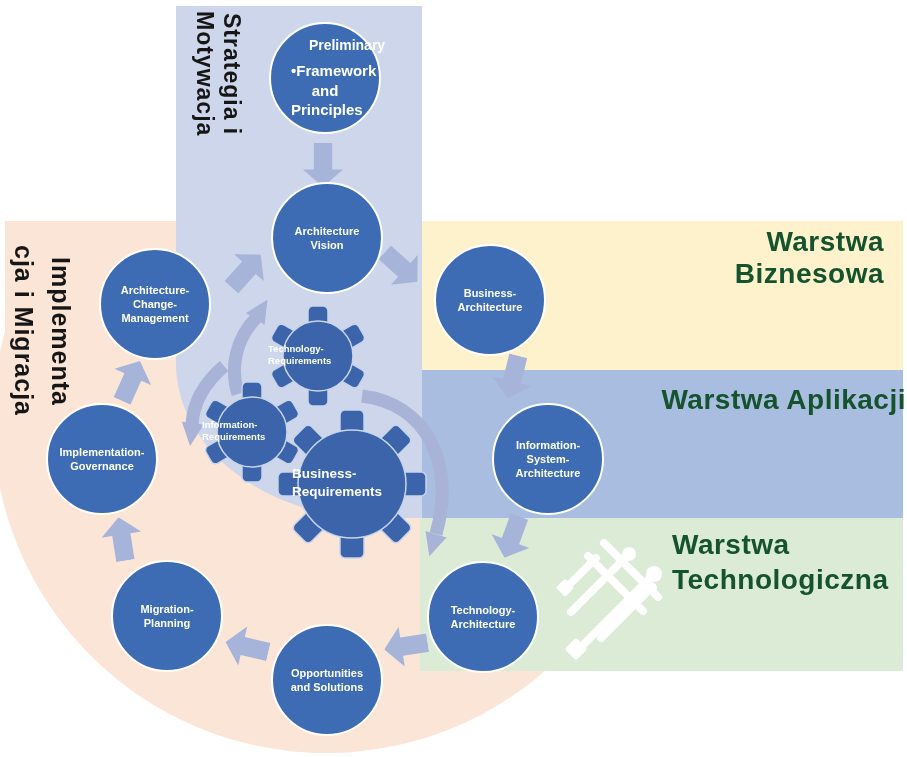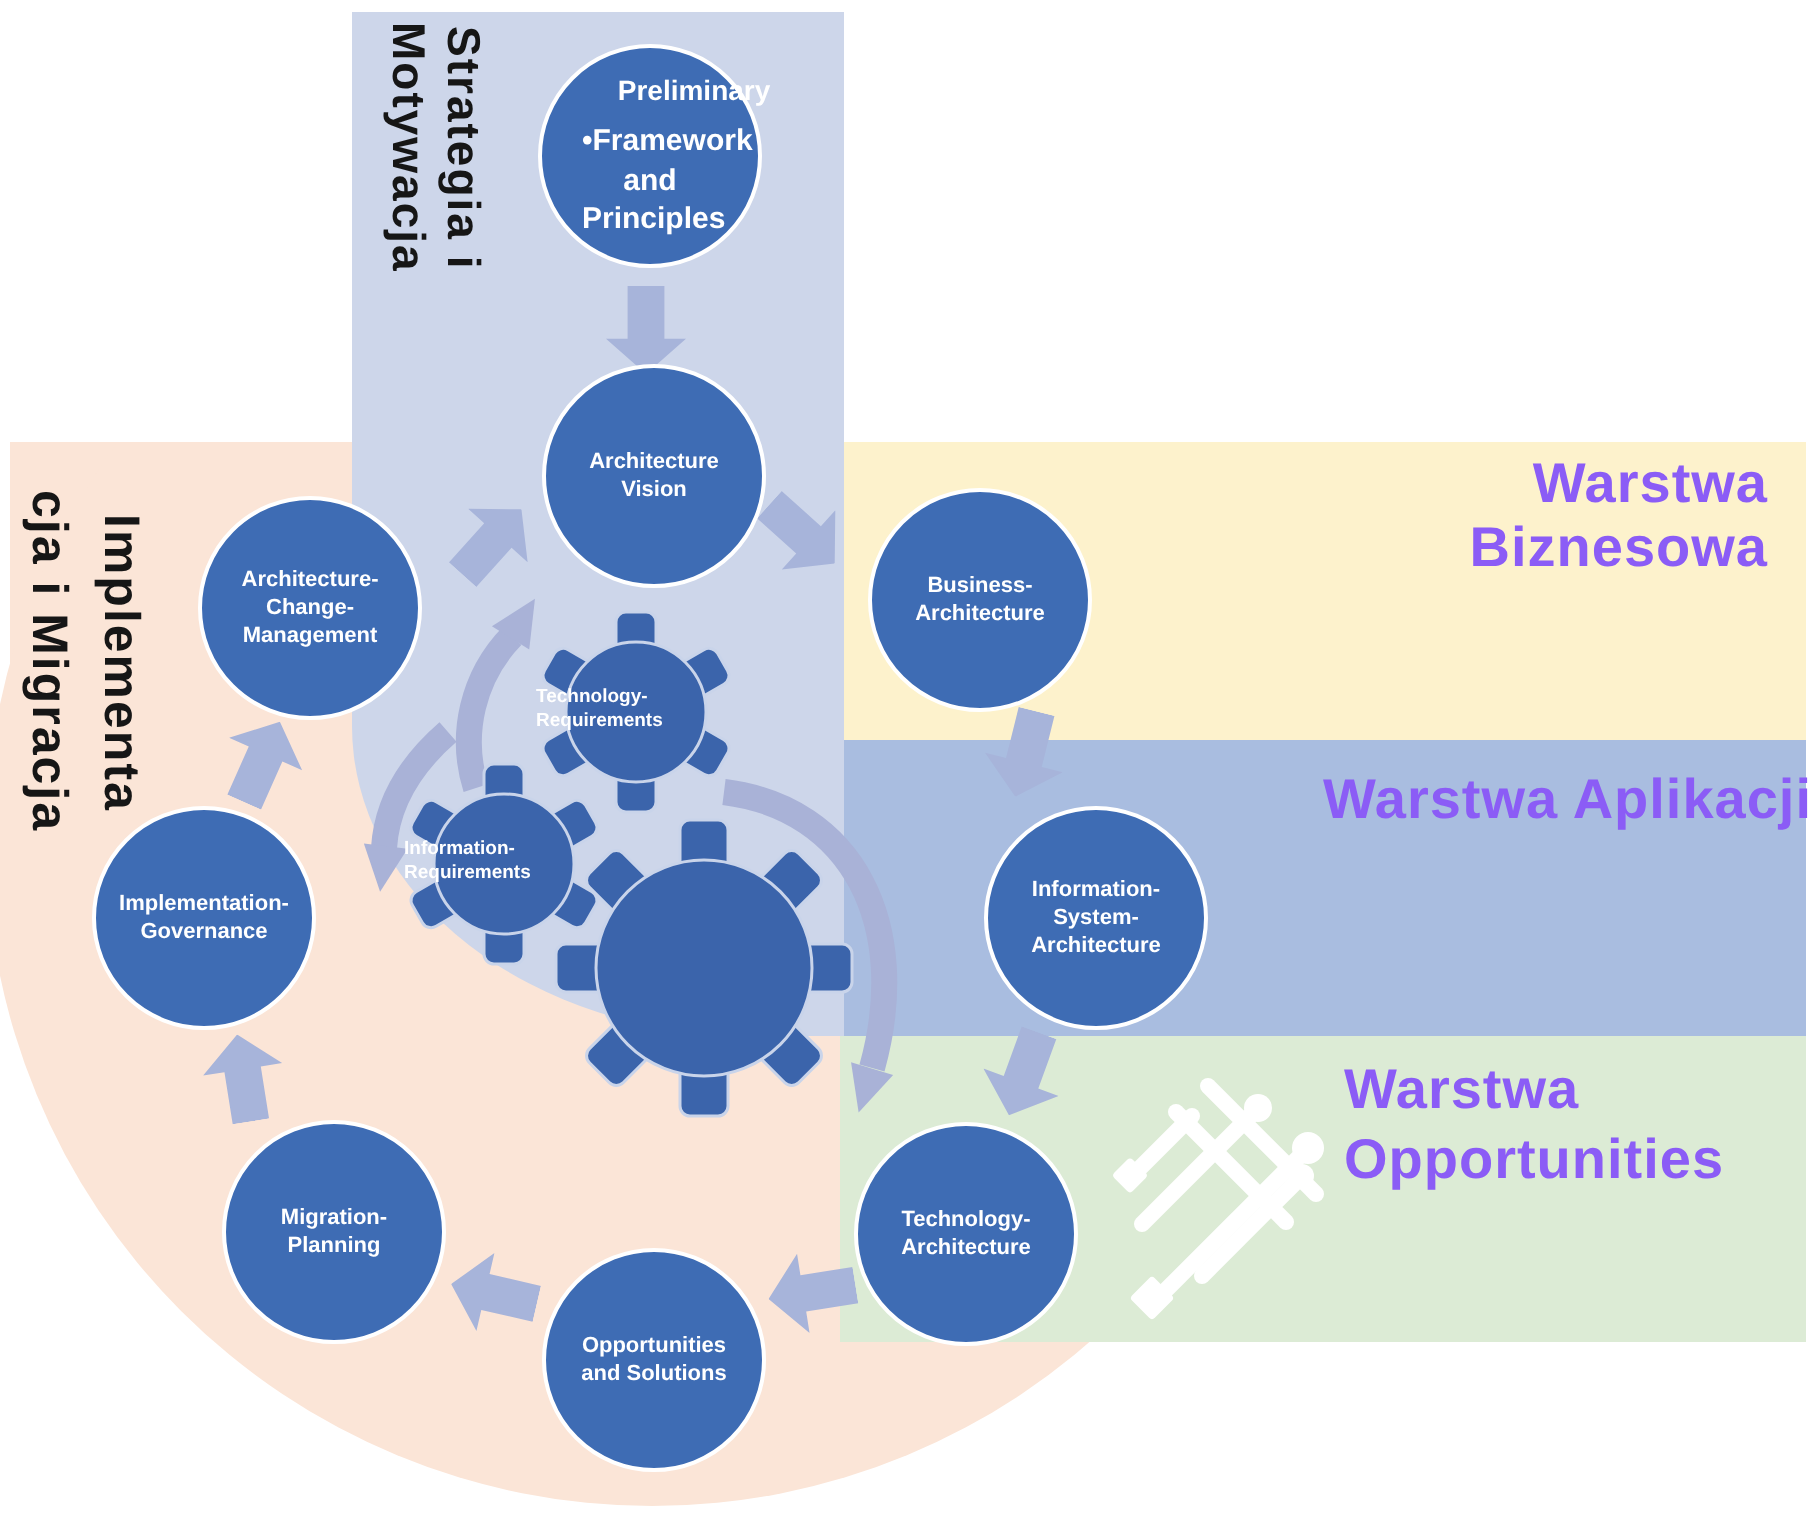--- a/index.html
+++ b/index.html
@@ -23,21 +23,21 @@
   }
   
   .vtitle{
     position:absolute;z-index:7;writing-mode:vertical-rl;text-align:center;
     color:#161616;font-weight:700;letter-spacing:1px;
   }
   .vtitle span{display:block;}
   #strategy-title{left:190px;top:4px;height:140px;font-size:23px;line-height:1.2;}
   #implementation-title{left:6px;top:222px;height:218px;font-size:25px;line-height:1.45;}
   
-  .htitle{position:absolute;z-index:7;color:#8b5cf6;font-weight:600;font-size:28px;letter-spacing:0.5px;}
+  .htitle{position:absolute;z-index:7;color:#14532d;font-weight:600;font-size:28px;letter-spacing:0.5px;}
   #business-title{left:622px;top:226px;width:262px;text-align:right;}
   #application-title{left:650px;top:384px;width:256px;text-align:right;}
   #technology-title{left:672px;top:527px;width:230px;text-align:left;line-height:35px;}
   
   .barrow{
     position:absolute;width:40px;height:44px;background:#a7b4da;z-index:4;
     clip-path:polygon(50% 0%,100% 40%,73% 40%,73% 100%,27% 100%,27% 40%,0% 40%);
   }
   
   .node{
@@ -105,21 +105,21 @@
   </div>
   <div class="vtitle" id="implementation-title">
     <span>Implementa</span>
     <span>cja i Migracja</span>
   </div>
 
   <div class="htitle" id="business-title">Warstwa Biznesowa</div>
   <div class="htitle" id="application-title">Warstwa Aplikacji</div>
   <div class="htitle" id="technology-title">
     <span style="display:block">Warstwa</span>
-    <span style="display:block">Opportunities</span>
+    <span style="display:block">Technologiczna</span>
   </div>
 
   <div class="barrow" style="left:303px;top:143px;transform:rotate(180deg);"></div>
   <div class="barrow" style="left:226px;top:249px;transform:rotate(42deg);"></div>
   <div class="barrow" style="left:381px;top:245px;transform:rotate(132deg);"></div>
   <div class="barrow" style="left:493px;top:355px;transform:rotate(194deg);"></div>
   <div class="barrow" style="left:492px;top:515px;transform:rotate(200deg);"></div>
   <div class="barrow" style="left:386px;top:624px;transform:rotate(261deg);"></div>
   <div class="barrow" style="left:227px;top:625px;transform:rotate(283deg);"></div>
   <div class="barrow" style="left:102px;top:517px;transform:rotate(351deg);"></div>
@@ -157,20 +157,21 @@
       <rect x="-12" y="-74" width="24" height="27" rx="5" transform="rotate(45)"></rect>
       <rect x="-12" y="-74" width="24" height="27" rx="5" transform="rotate(90)"></rect>
       <rect x="-12" y="-74" width="24" height="27" rx="5" transform="rotate(135)"></rect>
       <rect x="-12" y="-74" width="24" height="27" rx="5" transform="rotate(180)"></rect>
       <rect x="-12" y="-74" width="24" height="27" rx="5" transform="rotate(225)"></rect>
       <rect x="-12" y="-74" width="24" height="27" rx="5" transform="rotate(270)"></rect>
       <rect x="-12" y="-74" width="24" height="27" rx="5" transform="rotate(315)"></rect>
       <circle r="54"></circle>
     </g>
   </svg>
+  <div class="gear-label" id="gear-label-business" style="left:292px;top:465px;width:120px;">Business-Requirements</div>
 
   <div class="node" id="node-preliminary" style="left:269px;top:22px;">
     <div class="title">Preliminary</div>
     <div class="bullet">•Framework and Principles</div>
   </div>
   <div class="node" style="left:271px;top:182px;">
     <div class="lbl" style="width:84px">Architecture Vision</div>
   </div>
   <div class="node" style="left:434px;top:244px;">
     <div class="lbl">Business-Architecture</div>

